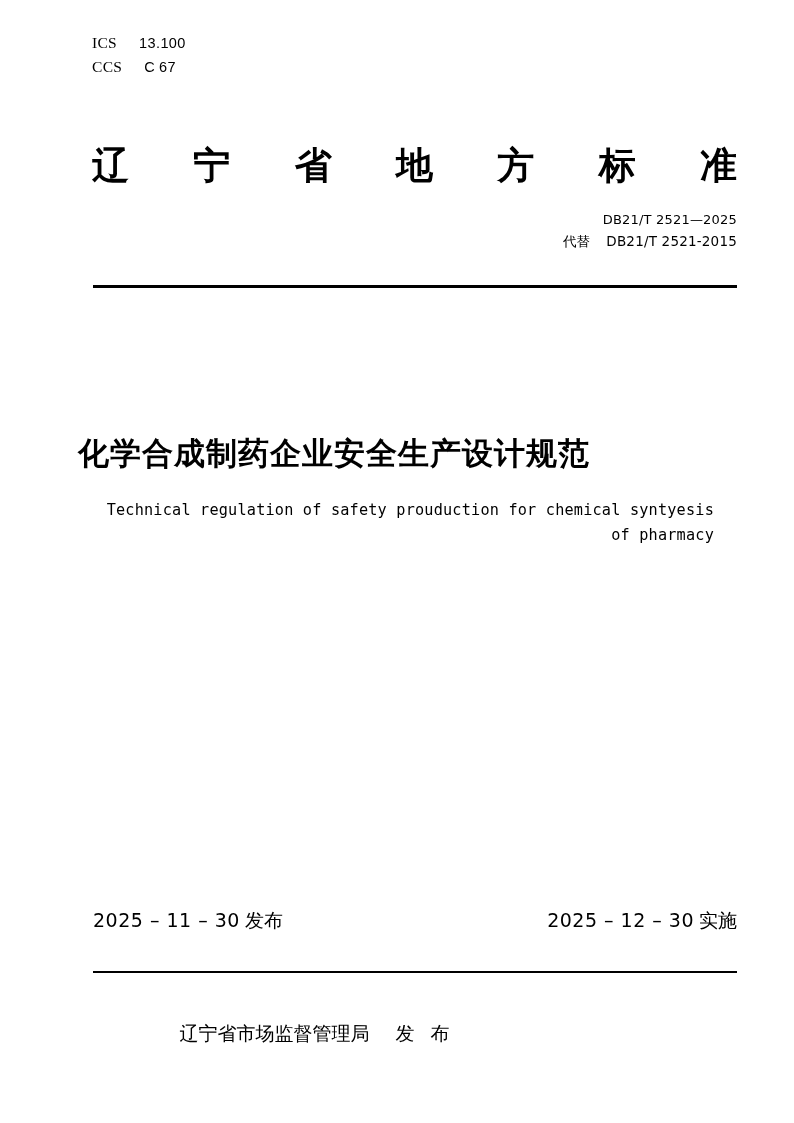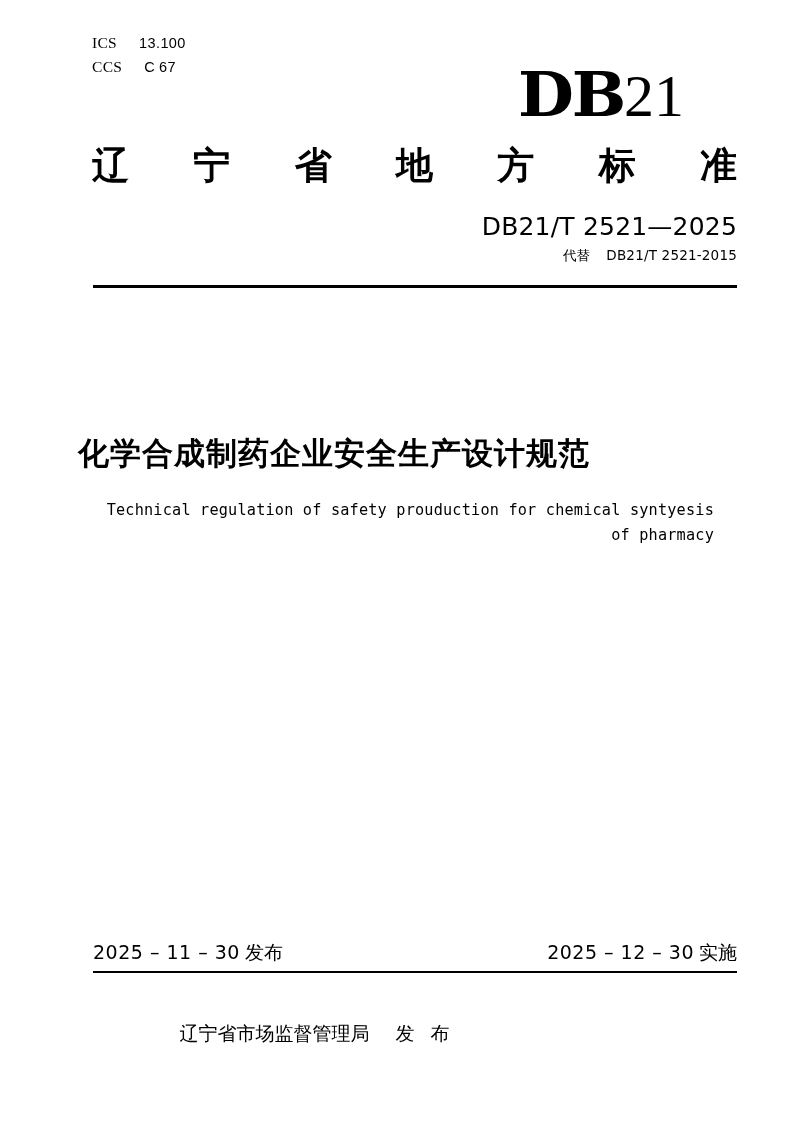--- a/index.html
+++ b/index.html
@@ -96,21 +96,21 @@
   
   .std-block {
     position: absolute;
     right: 57px;
     top: 213px;
     text-align: right;
     line-height: 1.15;
   }
   .std-no {
     font-family: "DejaVu Sans", "Liberation Sans", sans-serif;
-    font-size: 25px;
+    font-size: 13px;
     font-weight: 500;
     letter-spacing: 0.2px;
     white-space: nowrap;
   }
   .std-replace {
     margin-top: 6px;
     font-family: "DejaVu Sans", "Liberation Sans", sans-serif;
     font-size: 13.5px;
     letter-spacing: 0.2px;
     white-space: nowrap;
@@ -160,21 +160,21 @@
     font-family: "DejaVu Sans Mono", "Liberation Mono", monospace;
     font-size: 15.2px;
     line-height: 25px;
     letter-spacing: 0.2px;
   }
 
   
   .dates {
     position: absolute;
     left: 93px;
-    top: 940px;
+    top: 908px;
     width: 644px;
     display: flex;
     justify-content: space-between;
     align-items: baseline;
     font-family: "DejaVu Sans", "Liberation Sans", sans-serif;
     font-size: 19px;
     font-weight: 500;
     white-space: nowrap;
   }
   .dates .date-num {
@@ -208,23 +208,20 @@
 
   <div class="codes">
     <div class="code-row">
       <span class="code-label">ICS</span><span class="code-value">13.100</span>
     </div>
     <div class="code-row">
       <span class="code-label">CCS</span><span class="code-value"><span class="sub">C</span><span>67</span></span>
     </div>
   </div>
 
-  <div class="db-mark">
-    <span class="db">DB</span><span class="num">21</span>
-  </div>
 
   <div class="banner">
     <span>辽</span>
     <span>宁</span>
     <span>省</span>
     <span>地</span>
     <span>方</span>
     <span>标</span>
     <span>准</span>
   </div>

